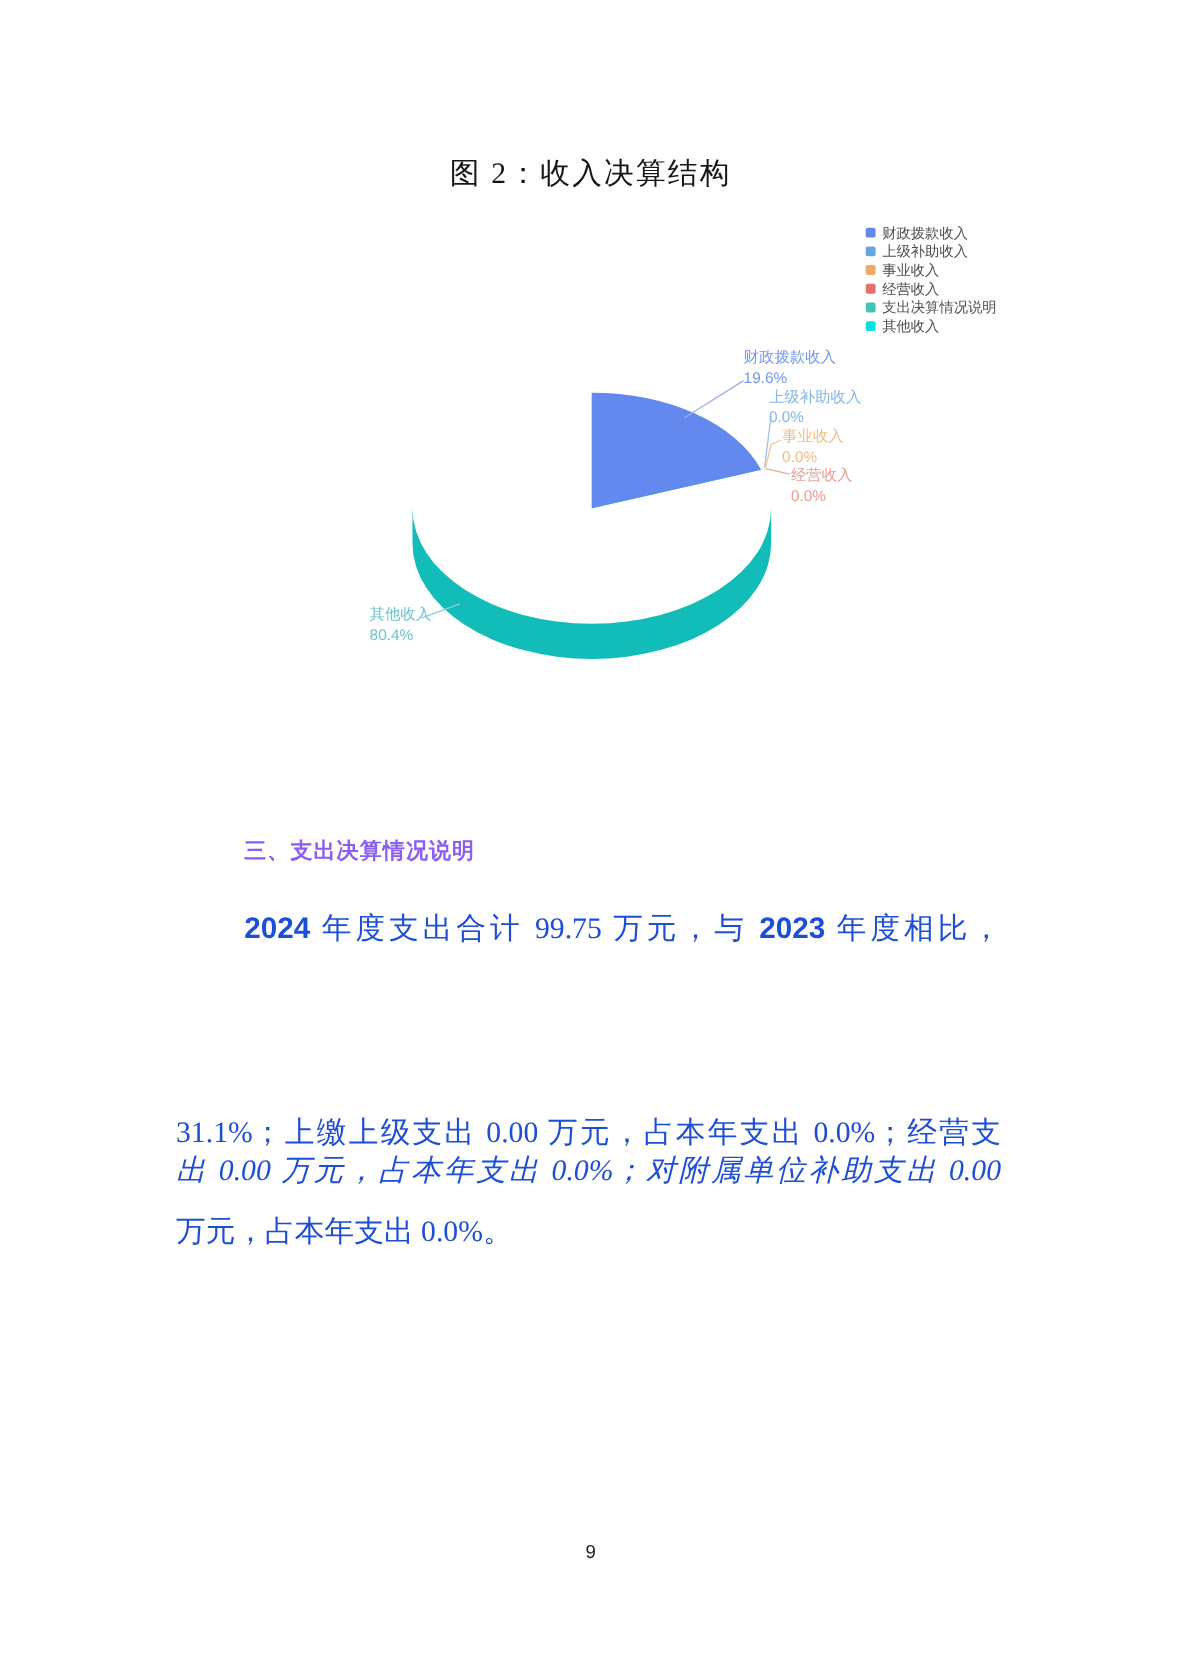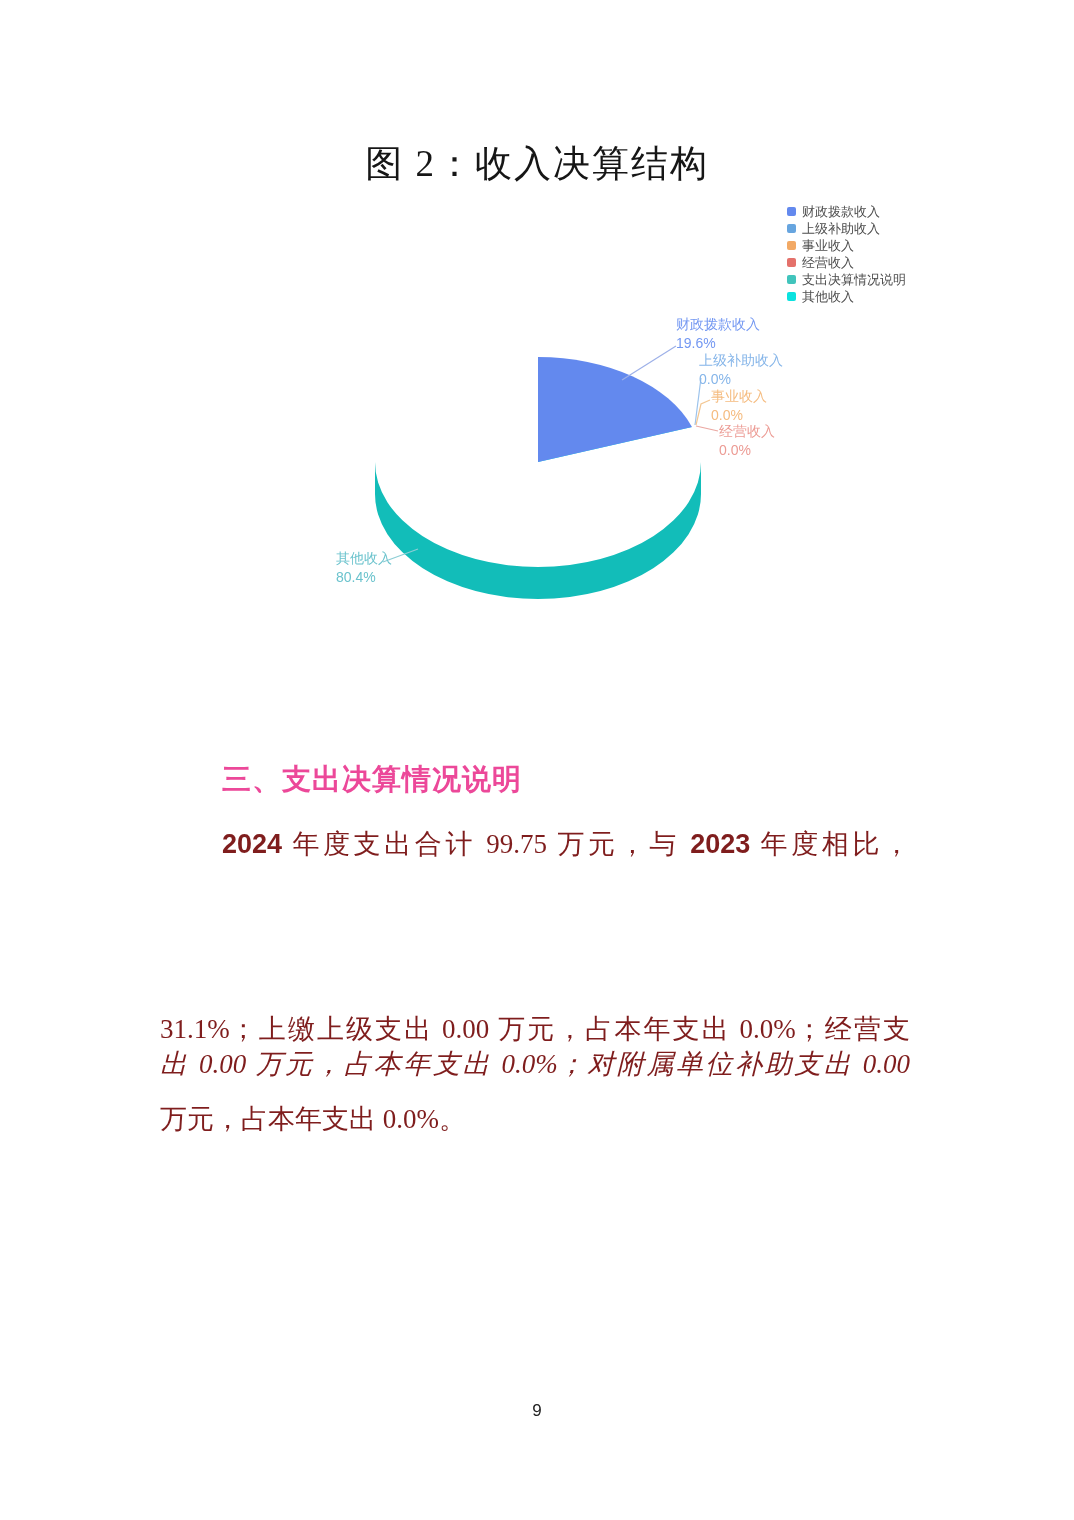--- a/index.html
+++ b/index.html
@@ -6,21 +6,21 @@
   .page{
     position:relative;
     width:1074px;height:1520px;
     background:#ffffff;
     overflow:hidden;
     font-family:"Liberation Serif", serif;
   }
   .fig-title{
     position:absolute;left:0;right:0;top:139px;
     text-align:center;
-    font-size:37px;color:#161616;
+    font-size:27px;color:#161616;
     font-family:"Liberation Serif", serif;
     letter-spacing:2px;
   }
   
   .chart-svg{position:absolute;left:0;top:0;width:1074px;height:680px;}
   .legend{
     position:absolute;left:787px;top:203px;
     font-family:"Liberation Sans", sans-serif;
     font-size:13px;color:#4d4d4d;
   }
@@ -37,26 +37,26 @@
   .leader{fill:none;stroke-width:1.2px;}
   .leader-fin{stroke:#9db0e8;}
   .leader-sup{stroke:#9cc3ec;}
   .leader-biz{stroke:#f3c793;}
   .leader-ops{stroke:#eba8a2;}
   .leader-other{stroke:#8ccdd5;}
   
   .section-heading{
     position:absolute;left:222px;top:760px;
     font-family:"Liberation Sans", sans-serif;
-    font-size:29px;font-weight:700;color:#ec4899;
+    font-size:20px;font-weight:700;color:#8b5cf6;
     letter-spacing:1px;
   }
   .para-line{
     position:absolute;left:160px;width:750px;height:44px;
-    font-size:27px;line-height:44px;color:#7f1d1d;
+    font-size:27px;line-height:44px;color:#1d4ed8;
     text-align:justify;text-align-last:justify;
     font-family:"Liberation Serif", serif;
     white-space:nowrap;
   }
   .para-line.last{text-align-last:left;}
   .para-line.first{padding-left:62px;width:688px;}
   .bold-num{font-weight:700;font-family:"Liberation Sans", sans-serif;}
   .page-number{
     position:absolute;left:0;right:0;top:1401px;
     text-align:center;font-size:17px;color:#222;

